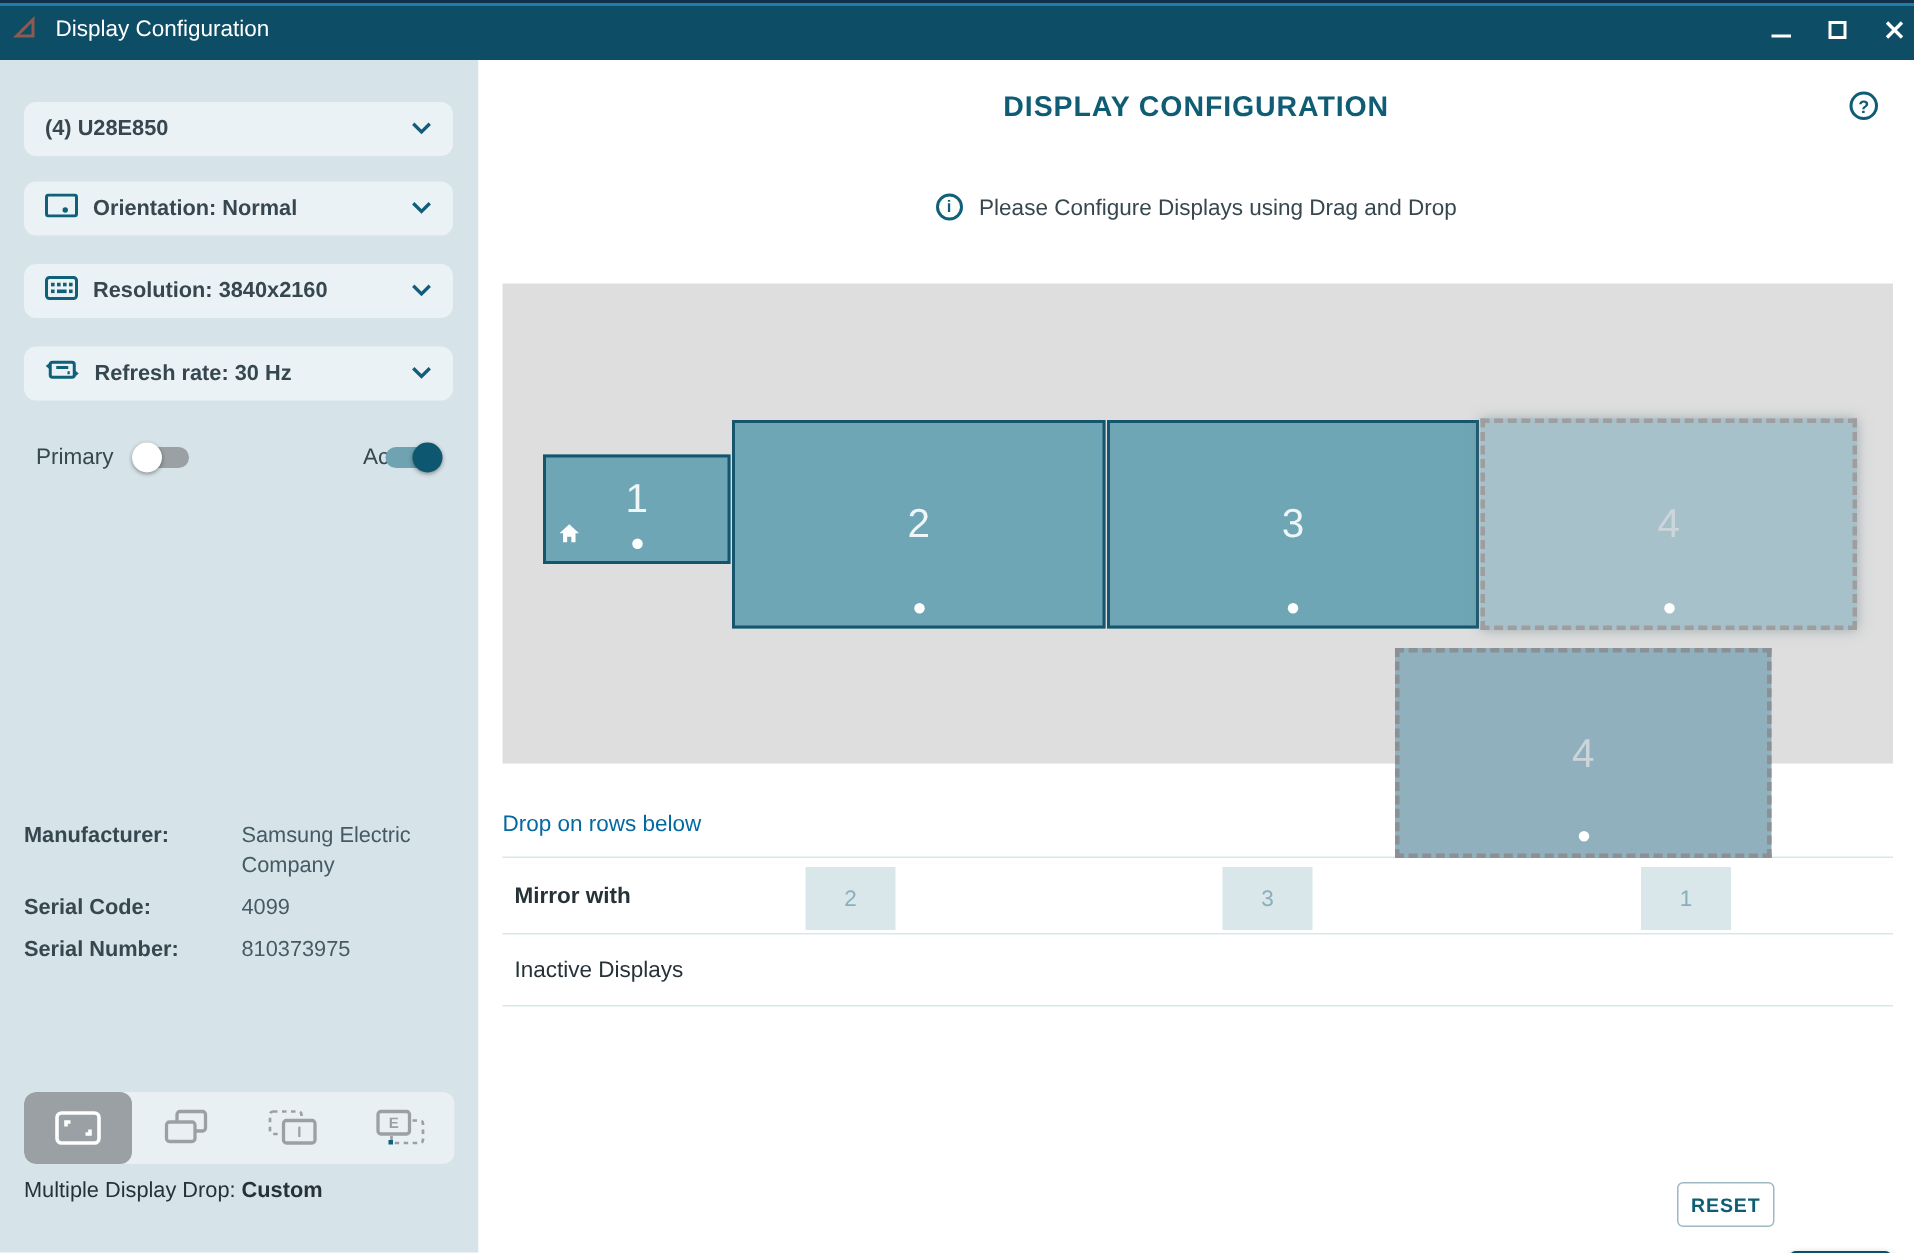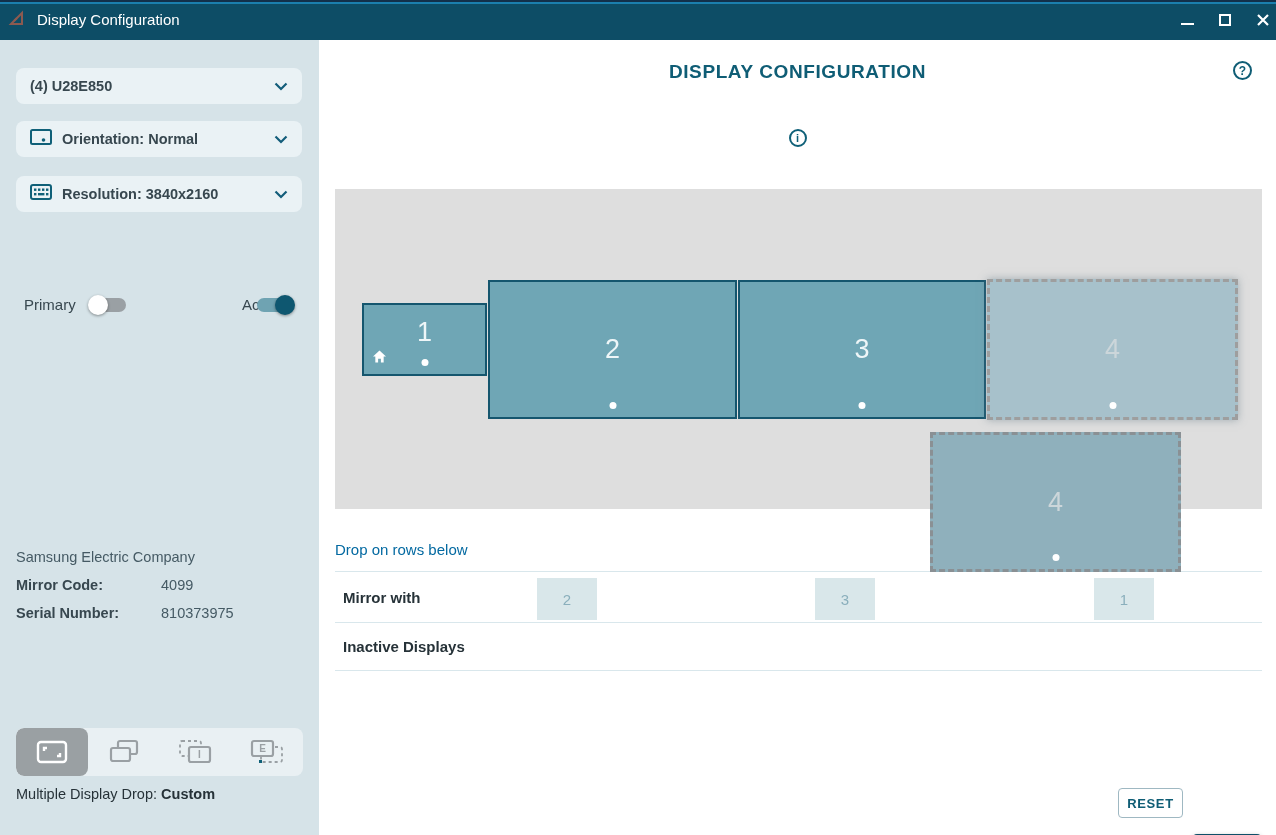--- a/index.html
+++ b/index.html
@@ -77,21 +77,21 @@
   .ddrag { left:611px; top:392px; width:251px; height:140px; background:#8fb0bc;
            border:3px dashed #8a9094; z-index:6; cursor:grabbing; }
   .home { position:absolute; left:8px; bottom:7px; }
 
   .drop-hint { position:absolute; left:16px; top:501px; width:927px; text-align:left;
                font-size:15px; color:#0369a1; }
   .sep { position:absolute; left:16px; width:927px; height:1px; background:#d9e7ec; }
   .sep1 { top:531px; } .sep2 { top:582px; } .sep3 { top:630px; }
   .row-label { position:absolute; left:24px; font-size:15px; font-weight:600; color:#263238; }
   .mirror-label { top:549px; }
-  .inactive-label { top:598px; font-weight:700; }
+  .inactive-label { top:598px; font-weight:400; }
   .chip { position:absolute; top:538px; width:60px; height:42px; background:#d9e7ea; color:#8aafbc;
           font-size:15px; display:flex; align-items:center; justify-content:center; cursor:pointer; }
   .chip2 { left:218px; } .chip3 { left:496px; } .chip1 { left:775px; }
 
   .btn { position:absolute; border-radius:4px; font-size:13px; font-weight:700; letter-spacing:0.6px;
          display:flex; align-items:center; justify-content:center; cursor:pointer; }
   .btn-reset { left:799px; top:748px; width:65px; height:30px; background:#fff;
                border:1px solid #9fb8c2; color:#0f5d75; }
   .btn-apply { left:874px; top:746px; width:68px; height:32px; background:#0e4f68; color:#fff;
                box-shadow:0 2px 5px rgba(0,0,0,0.35);margin-top:48px; }
@@ -157,36 +157,52 @@
           <rect x="8" y="9" width="6.4" height="2.4" fill="#0f6078"></rect>
           <rect x="16" y="9" width="2.4" height="2.4" fill="#0f6078"></rect>
         </svg></span>
     <span class="dd-label">Resolution: 3840x2160</span>
     <span class="chev">
       <svg width="14" height="9" viewBox="0 0 14 9">
           <path d="M1.5 1.5 L7 7 L12.5 1.5" fill="none" stroke="#135d7a" stroke-width="2.2"></path>
         </svg></span>
   </div>
 
+  <div class="dd dd4">
+    <span>
+      <svg width="23" height="17" viewBox="0 0 23 17">
+          <rect x="3.5" y="3.5" width="16" height="10" rx="1.5" fill="none" stroke="#0f6078" stroke-width="2"></rect>
+          <path d="M7.5 7 H15.5" stroke="#0f6078" stroke-width="2"></path>
+          <path d="M0.5 6 L3.5 3.5 L3.5 8.5 Z" fill="#0f6078"></path>
+          <path d="M22.5 11 L19.5 8.5 L19.5 13.5 Z" fill="#0f6078"></path>
+          <path d="M15 10.5 H16.5" stroke="#0f6078" stroke-width="2"></path>
+        </svg></span>
+    <span class="dd-label">Refresh rate: 30 Hz</span>
+    <span class="chev">
+      <svg width="14" height="9" viewBox="0 0 14 9">
+          <path d="M1.5 1.5 L7 7 L12.5 1.5" fill="none" stroke="#135d7a" stroke-width="2.2"></path>
+        </svg></span>
+  </div>
 
   <span class="toggle-row-label" style="left:24px;text-align:right;">Primary</span>
   <div class="toggle off" style="left:90px;">
       <div class="knob"></div>
     </div>
   <span class="toggle-row-label" style="left:202px;margin-left:40px;">Active</span>
   <div class="toggle on" style="left:257px;">
       <div class="knob"></div>
     </div>
 
   <div class="infoblock">
     <div class="inforow">
+      <span class="lbl">Manufacturer:</span>
       <span class="val">Samsung Electric Company</span>
     </div>
     <div class="inforow">
-      <span class="lbl">Mirror Code:</span>
+      <span class="lbl">Serial Code:</span>
       <span class="val">4099</span>
     </div>
     <div class="inforow">
       <span class="lbl">Serial Number:</span>
       <span class="val">810373975</span>
     </div>
   </div>
 
   <div class="modebar">
     <div class="modeseg sel">
@@ -224,20 +240,21 @@
 </div>
 
 <div class="main">
   <div class="page-title">DISPLAY CONFIGURATION</div>
   <div class="help">
       <span>?</span>
     </div>
 
   <div class="info-row">
     <i class="info-i">i</i>
+    <span class="info-msg">Please Configure Displays using Drag and Drop</span>
   </div>
 
   <div class="canvas"></div>
 
   <div class="disp d1">
     <span class="num">1</span>
     <span class="home">
       <svg width="15" height="13" viewBox="0 0 16 14">
           <path d="M1 7 L8 0.5 L15 7 H12.5 V13.5 H9.5 V9.5 H6.5 V13.5 H3.5 V7 Z" fill="#fff"></path>
         </svg></span>

